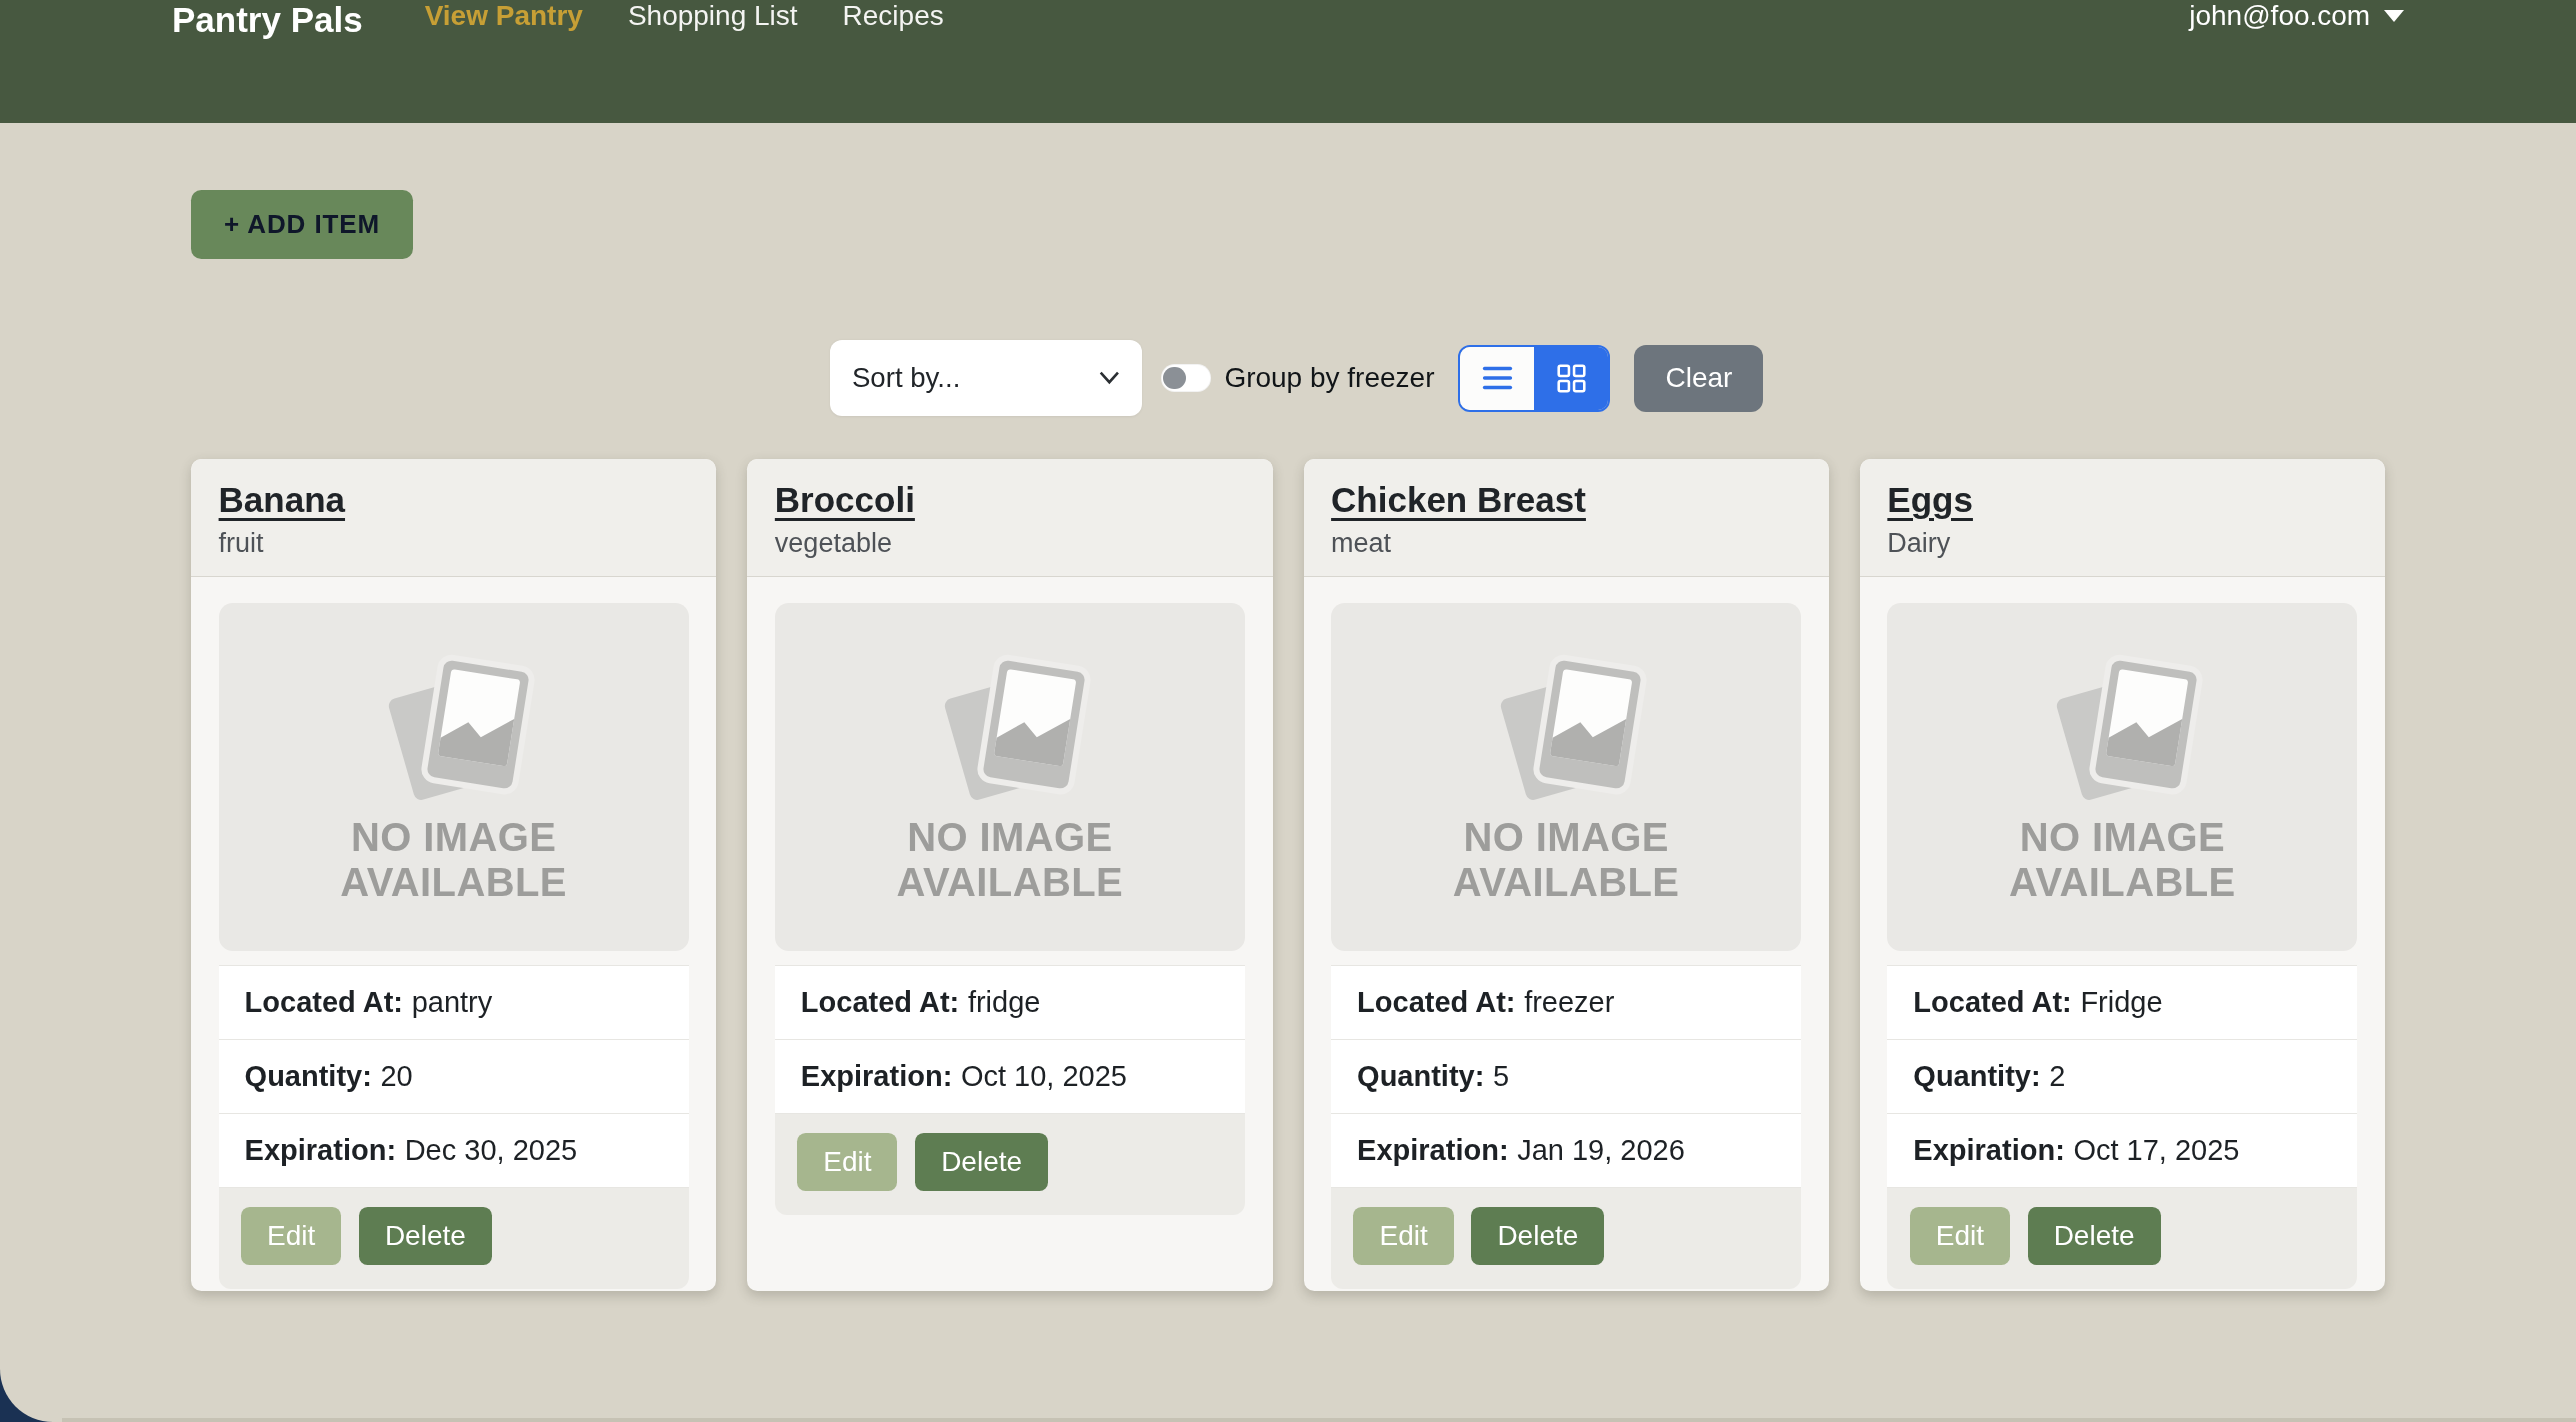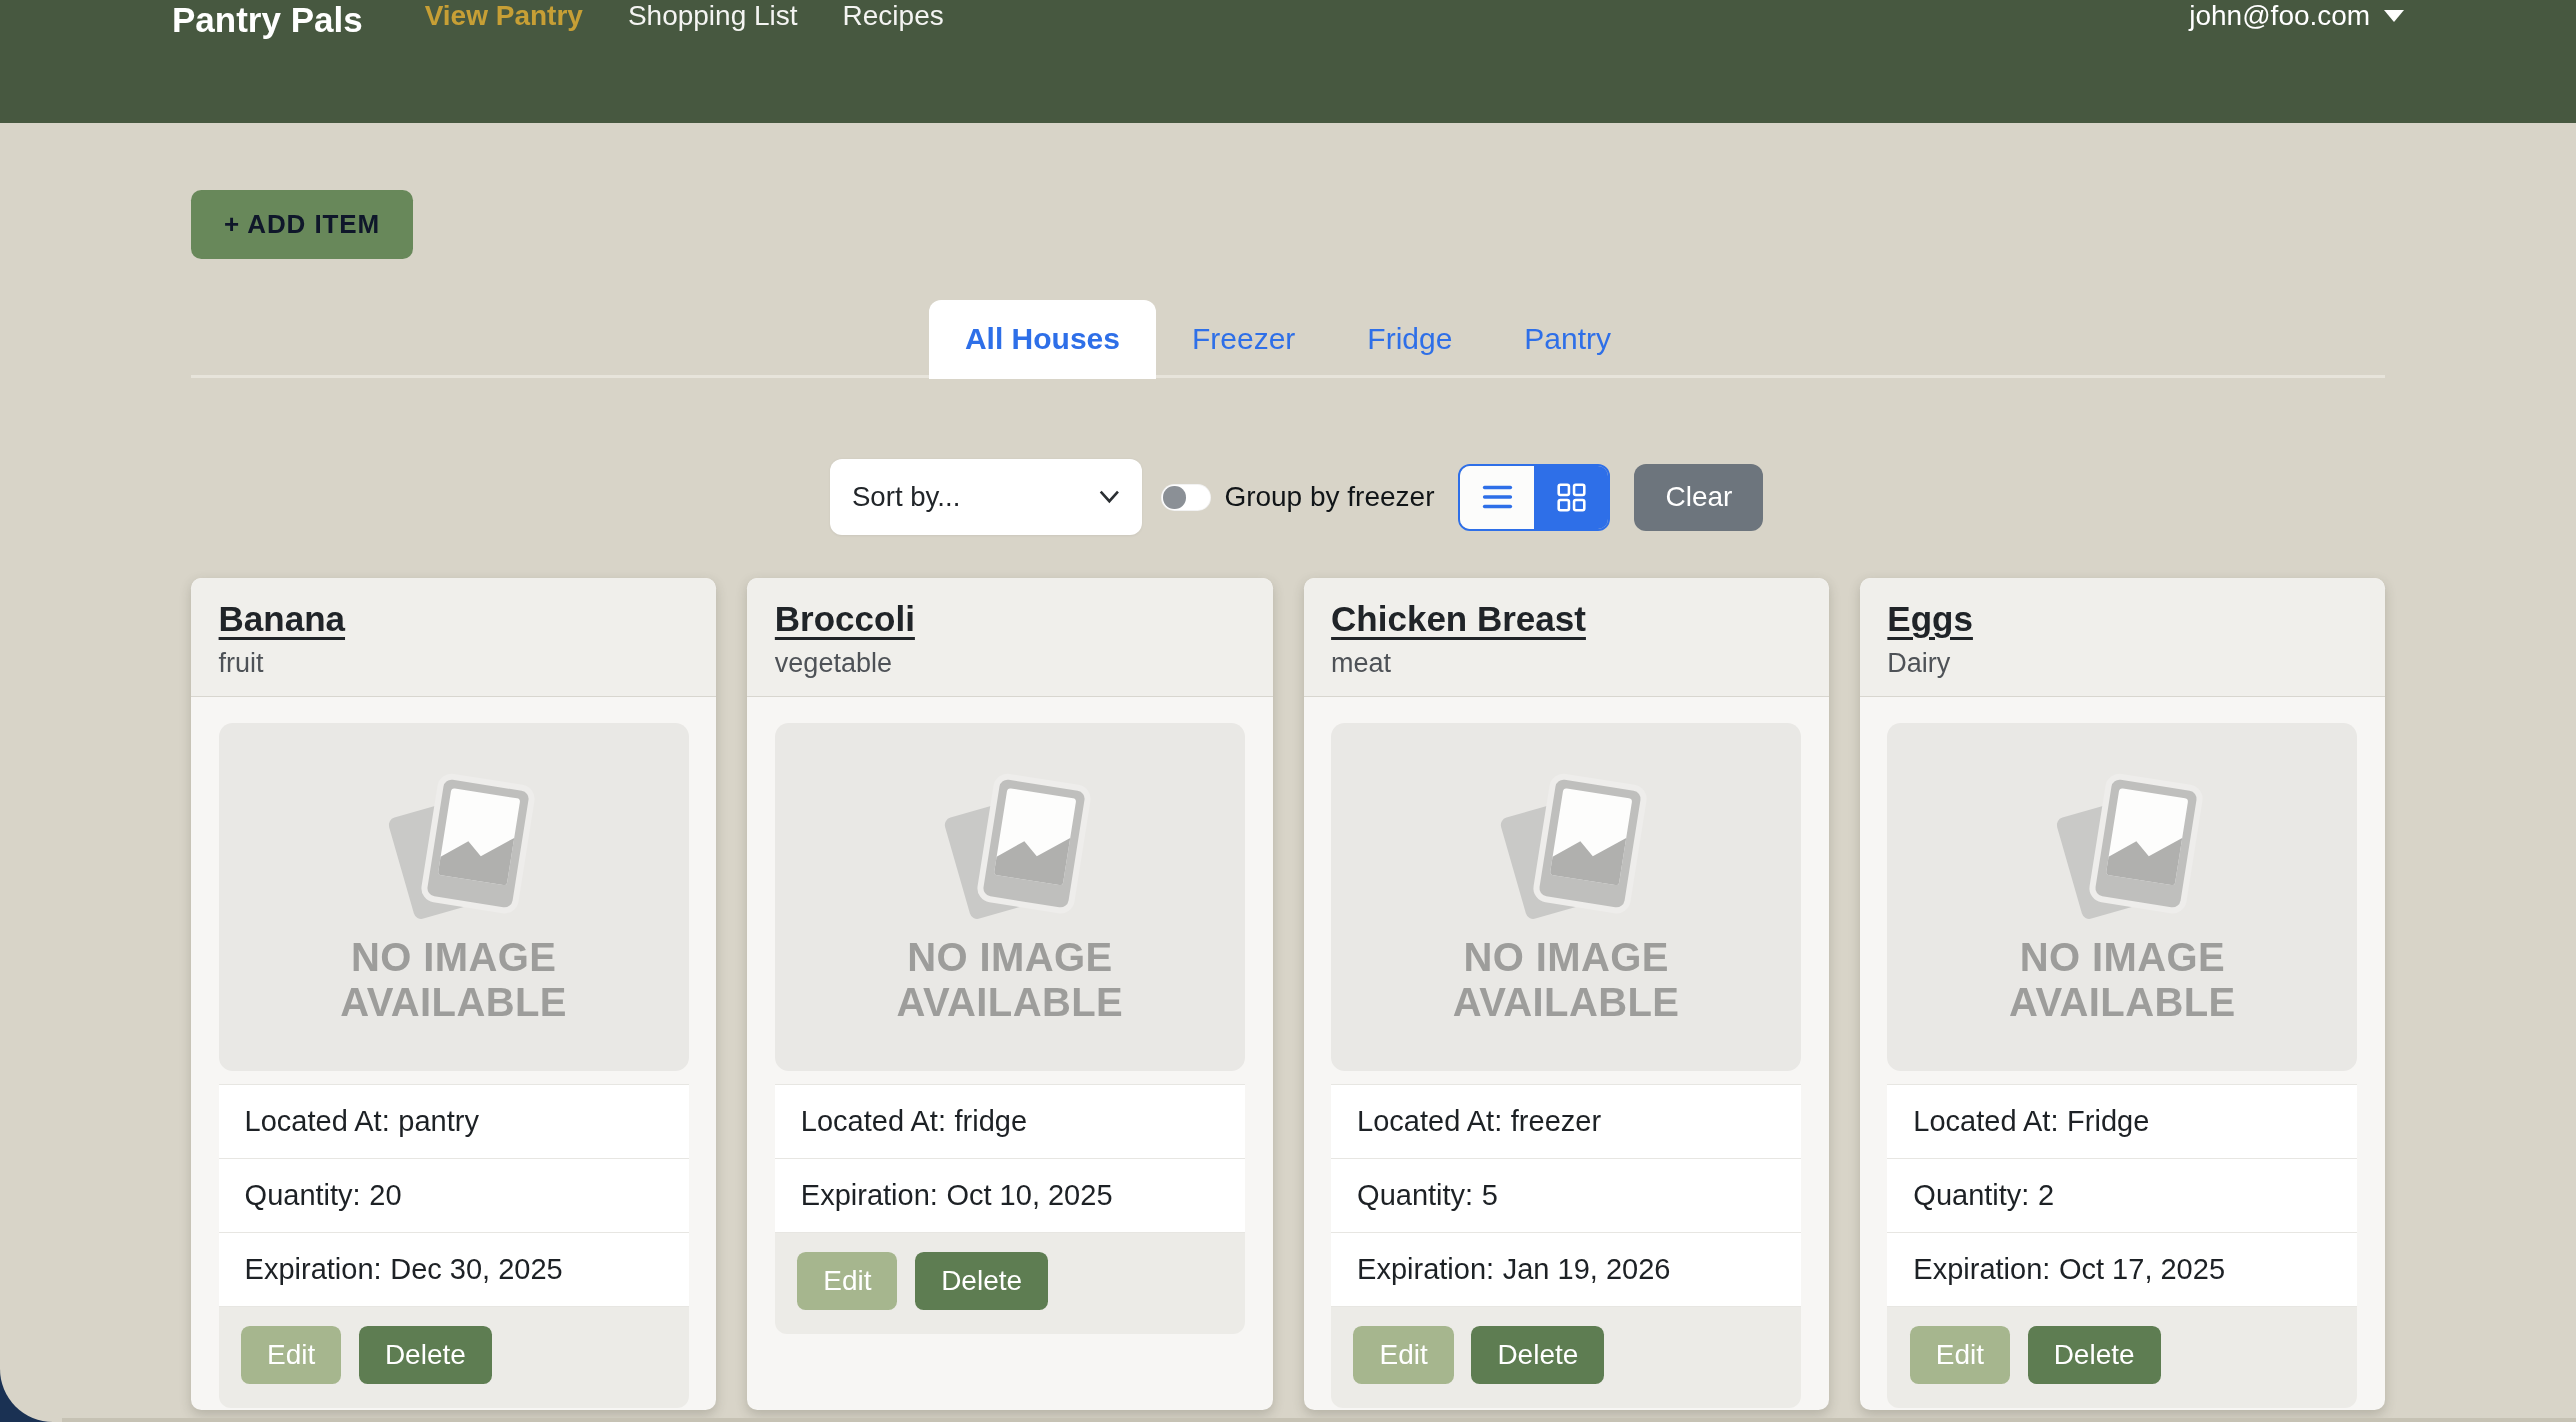--- a/index.html
+++ b/index.html
@@ -113,21 +113,21 @@
     height:348px; background:#e9e8e5; border-radius:13.8px;
     display:flex; flex-direction:column; align-items:center; justify-content:center;
   }
   .noimg-text {
     font-size:40px; font-weight:700; color:#9d9d9b;
     width:284px; text-align:center; line-height:1.12; letter-spacing:0.4px; margin-top:1.7px;
   }
 
   .list { margin-top:13.8px; border-radius:0 0 12px 12px; overflow:hidden; border-top:1.7px solid #e7e6e2; }
   .row { background:#ffffff; padding:20px 26px; font-size:29px; color:#1d2125; border-bottom:1.7px solid #e7e6e2; }
-  .row .lbl { font-weight:400; margin-right:8.6px; }
+  .row .lbl { font-weight:700; margin-right:8.6px; }
   .foot { background:#ecebe7; padding:19px 22.4px 24px; }
   .btn-edit, .btn-delete {
     border:none; border-radius:8.6px; color:#ffffff;
     font-family:inherit; font-size:28px; padding:13px 26px; cursor:pointer;
   }
   .btn-edit { background:#a6b68e; }
   .btn-delete { background:#5e7d52; margin-left:13.8px; }
 </style>
 </head>
 <body>
@@ -145,26 +145,20 @@
       <span class="caret"></span>
     </span>
   </nav>
 
   <main class="container">
 
     <div class="title-row">
       <button class="add-btn">+ ADD ITEM</button>
     </div>
 
-    <div class="tabs">
-      <div class="tab active">All Houses</div>
-      <div class="tab">Freezer</div>
-      <div class="tab">Fridge</div>
-      <div class="tab">Pantry</div>
-    </div>
 
     <div class="controls">
       <div class="sort">
         <span>Sort by...</span>
         <svg width="20.7" height="13.8" viewBox="0 0 24 16">
           <path d="M2 2 L12 13 L22 2" fill="none" stroke="#2b2f33" stroke-width="3"></path>
         </svg>
       </div>
       <div class="switch">
         <div class="knob"></div>

